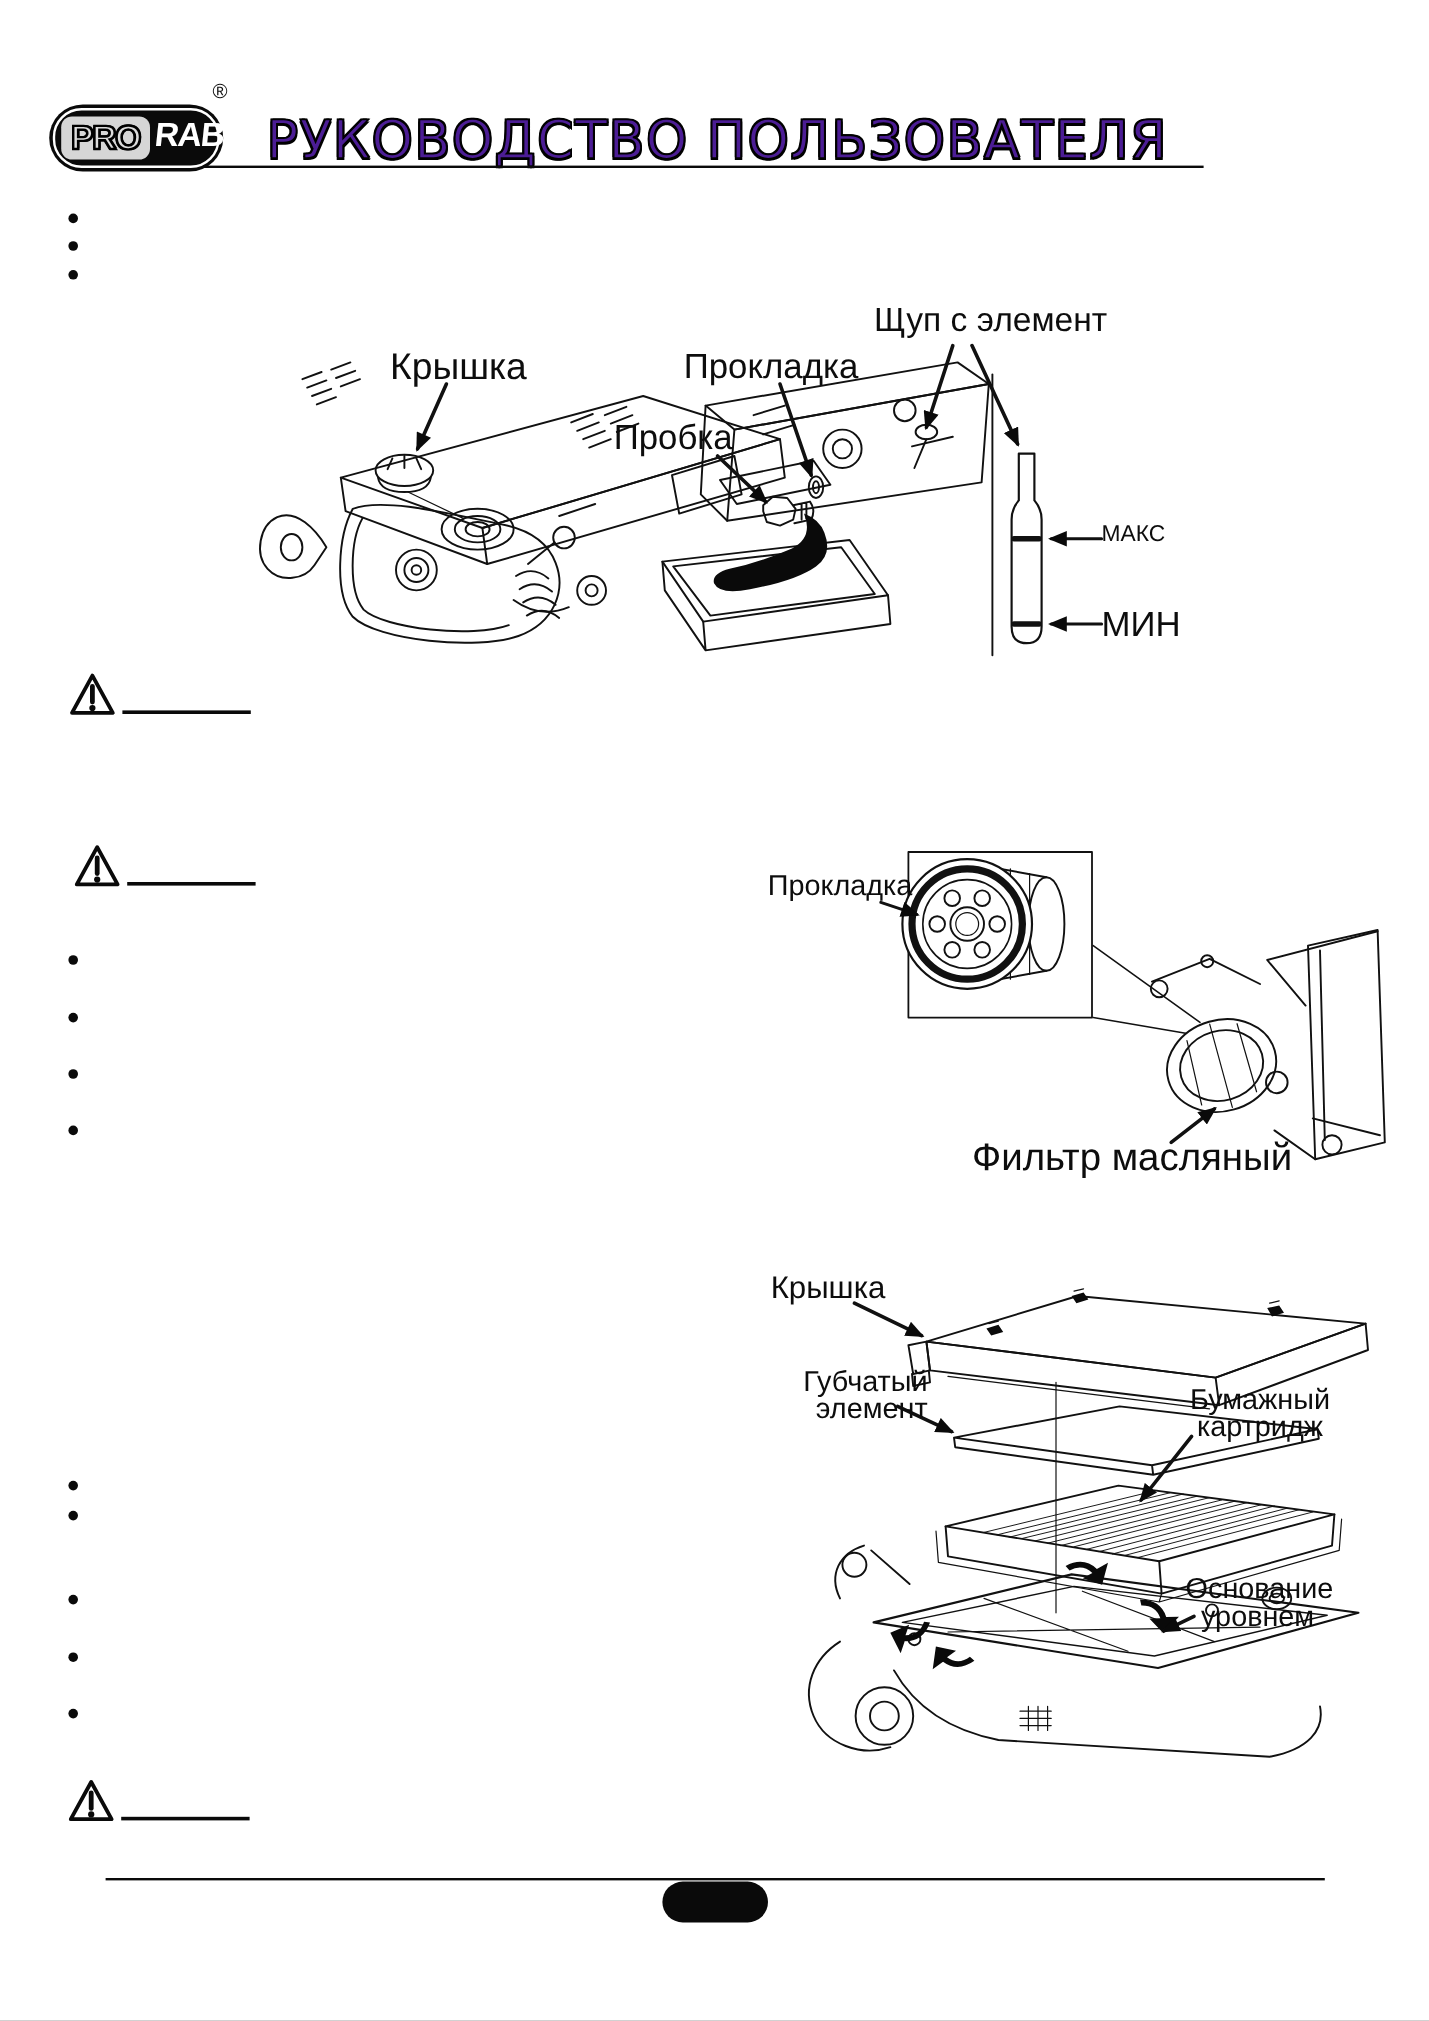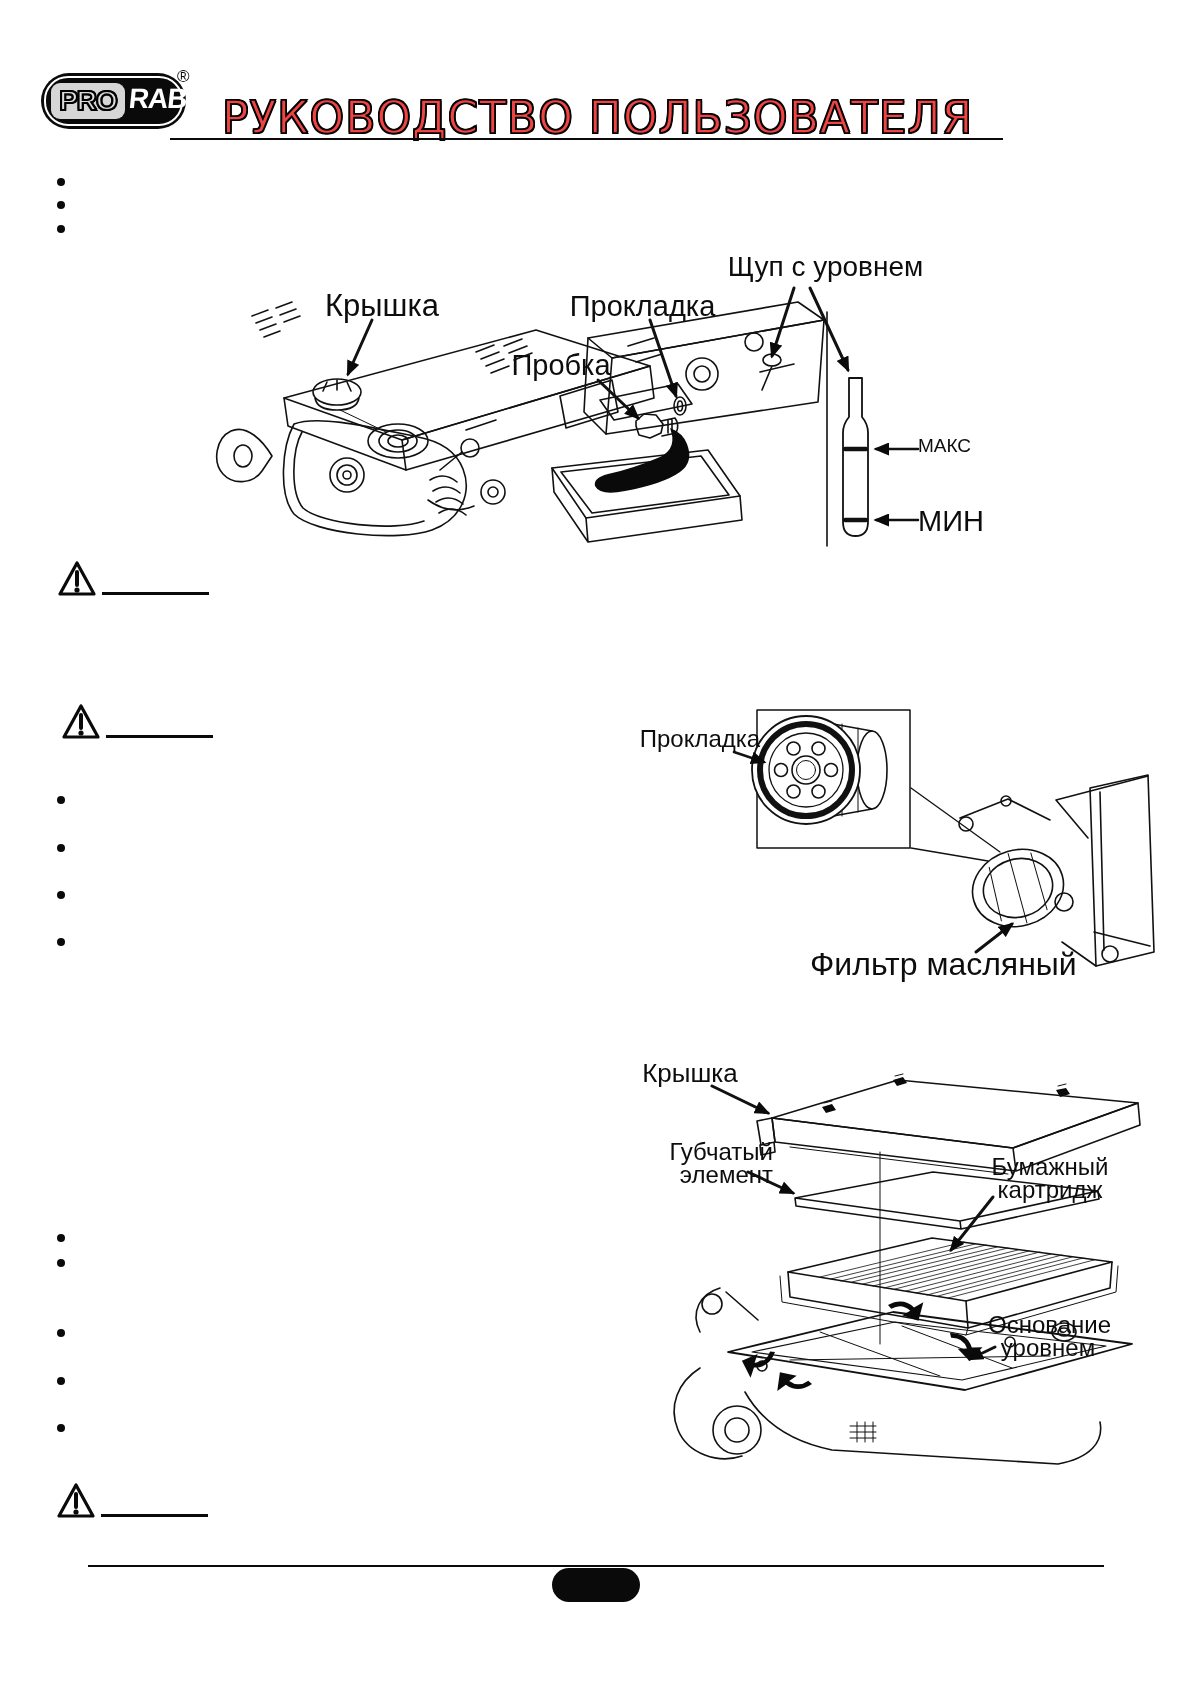--- a/index.html
+++ b/index.html
@@ -1,29 +1,29 @@
 <!DOCTYPE html>
 <html><head>
 <meta charset="utf-8">
 <style>
   html,body{margin:0;padding:0;background:#888;}
   #page{position:relative;width:1191px;height:1684px;background:#ffffff;overflow:hidden;
         font-family:"Liberation Sans",sans-serif;color:#0d0d0d;margin:0 auto;}
   
-  #logo{position:absolute;left:41px;top:73px;width:145px;height:56px;background:#0a0a0a;border-radius:28px;}
+  #logo{position:absolute;left:41px;top:87px;width:145px;height:56px;background:#0a0a0a;border-radius:28px;}
   #logo .ring{position:absolute;left:3px;top:3px;right:3px;bottom:3px;border:2.5px solid #fff;border-radius:24px;}
   #logo .pro-box{position:absolute;left:10px;top:10px;width:74px;height:36px;background:#d6d6d6;border-radius:9px;
         display:flex;align-items:center;justify-content:center;}
   #logo .pro-text{font-size:28px;font-weight:800;letter-spacing:-1px;color:#dcdcdc;
         -webkit-text-stroke:2px #000;text-shadow:-1px -1px 0 #000,1px -1px 0 #000,-1px 1px 0 #000,1px 1px 0 #000;}
   #logo .rab-text{position:absolute;left:88px;top:10px;width:52px;text-align:center;font-size:28px;font-weight:800;
         letter-spacing:-1px;color:#fff;transform:skewX(-6deg);}
   #reg{position:absolute;left:177px;top:67px;font-size:17px;color:#0a0a0a;}
   #title{position:absolute;left:222px;top:92px;font-family:"DejaVu Sans",sans-serif;font-size:44px;font-weight:400;
-        letter-spacing:1px;white-space:nowrap;color:#ef4444;-webkit-text-stroke:1.4px #000;
+        letter-spacing:1px;white-space:nowrap;color:#4c1d95;-webkit-text-stroke:1.4px #000;
         text-shadow:-1px -1px 0 #000,1px -1px 0 #000,-1px 1px 0 #000,1px 1px 0 #000;}
   #header-rule{position:absolute;left:170px;top:138px;width:833px;height:2px;background:#0a0a0a;}
   
   #footer-rule{position:absolute;left:88px;top:1565px;width:1016px;height:2px;background:#0a0a0a;}
   #page-badge{position:absolute;left:552px;top:1568px;width:88px;height:34px;background:#0a0a0a;border-radius:17px;}
   
   .dot{position:absolute;left:57px;width:8px;height:8px;border-radius:50%;background:#0a0a0a;}
   
   .warning{position:absolute;display:flex;align-items:flex-end;}
   .warning .wline{width:107px;height:3px;background:#0a0a0a;margin-left:5px;margin-bottom:3px;}
@@ -243,21 +243,21 @@
       <path d="M748,1172 L793,1193" stroke-width="3" marker-end="url(#ah)"></path>
       <path d="M993,1197 L951,1250" stroke-width="3" marker-end="url(#ah)"></path>
       <path d="M995,1347 L970,1359" stroke-width="3" marker-end="url(#ah)"></path>
     </g>
   </svg>
 
   <div class="lbl c" style="left:312px;top:290px;width:140px;font-size:31px">Крышка</div>
 
   <div class="lbl c" style="left:565px;top:292px;width:155px;font-size:29px">Прокладка</div>
   <div class="lbl c" style="left:505px;top:351px;width:112px;font-size:29px">Пробка</div>
-  <div class="lbl c" style="left:718px;top:253px;width:215px;font-size:28px">Щуп с уровнем</div>
+  <div class="lbl c" style="left:718px;top:253px;width:215px;font-size:28px">Щуп с элемент</div>
   <div class="lbl" style="left:918px;top:436px;font-size:19px">МАКС</div>
   <div class="lbl" style="left:918px;top:507px;font-size:29px">МИН</div>
 
   <div class="lbl c" style="left:638px;top:727px;width:124px;font-size:24px">Прокладка</div>
   <div class="lbl c" style="left:810px;top:948px;width:205px;font-size:32px">Фильтр масляный</div>
 
   <div class="lbl c" style="left:642px;top:1060px;width:96px;font-size:26px">Крышка</div>
   <div class="lbl r" style="left:643px;top:1140px;width:130px;font-size:24px">
     <span class="ln">Губчатый</span>
     <span class="ln">элемент</span>

